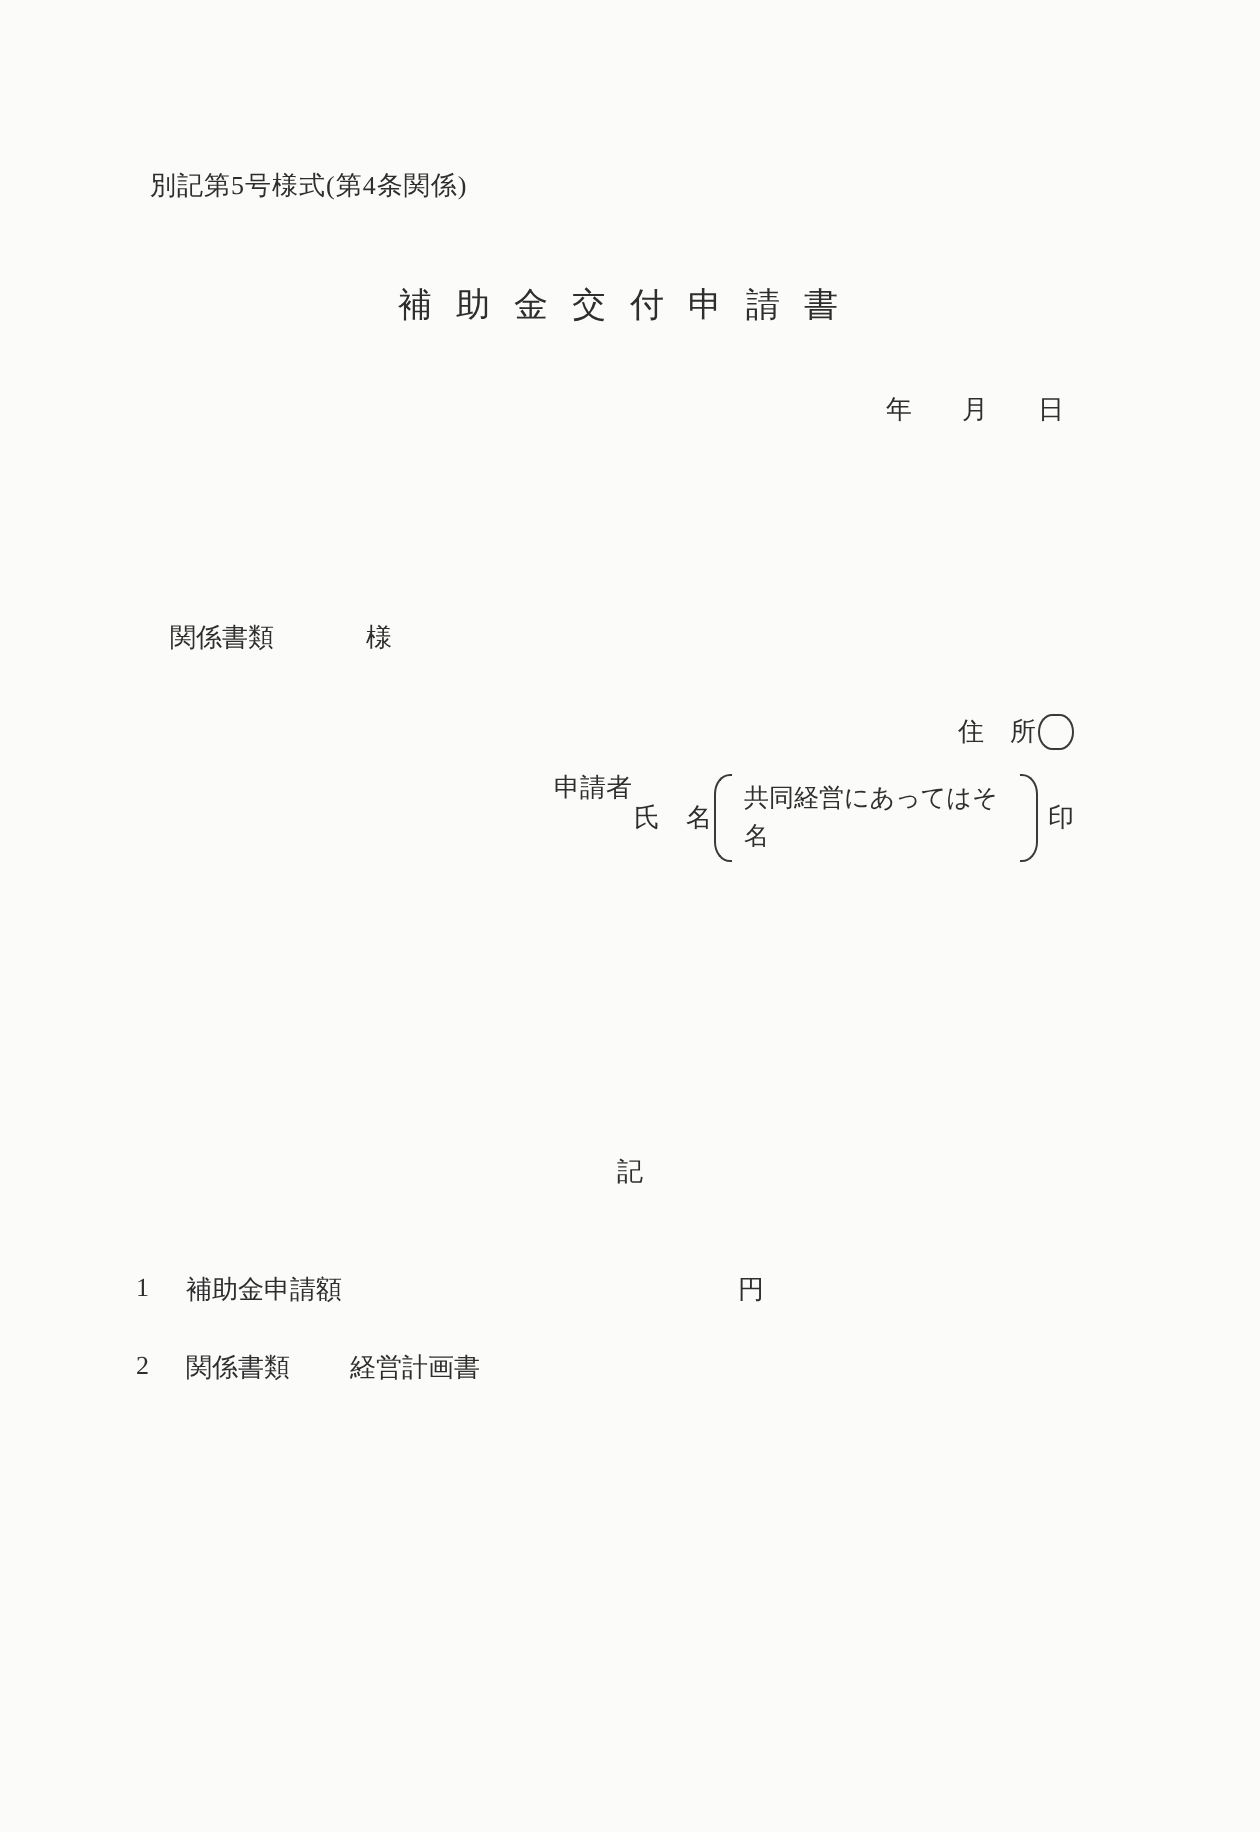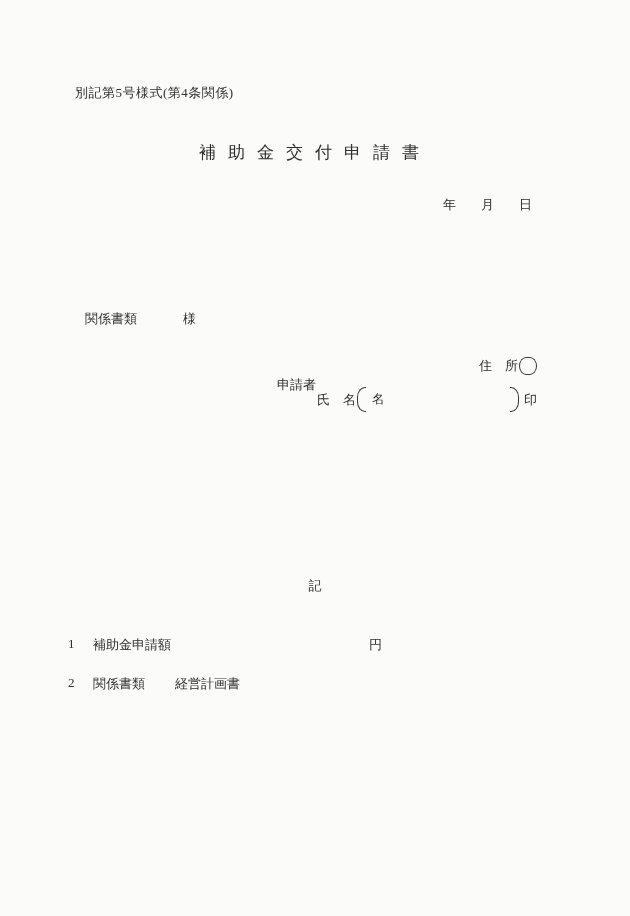--- a/index.html
+++ b/index.html
@@ -154,20 +154,21 @@
       <div class="applicant-row">
         <span class="field-label">住　所</span>
         <span class="brace brace-left"></span>
         <span class="brace brace-right"></span>
       </div>
 
       <div class="applicant-row">
         <span class="field-label">氏　名</span>
         <span class="brace brace-left"></span>
         <div class="bracket-note">
+          <div>共同経営にあってはそ</div>
           <div>名</div>
         </div>
         <span class="brace brace-right"></span>
         <span class="seal">印</span>
       </div>
 
     </div>
   </div>
 
 

